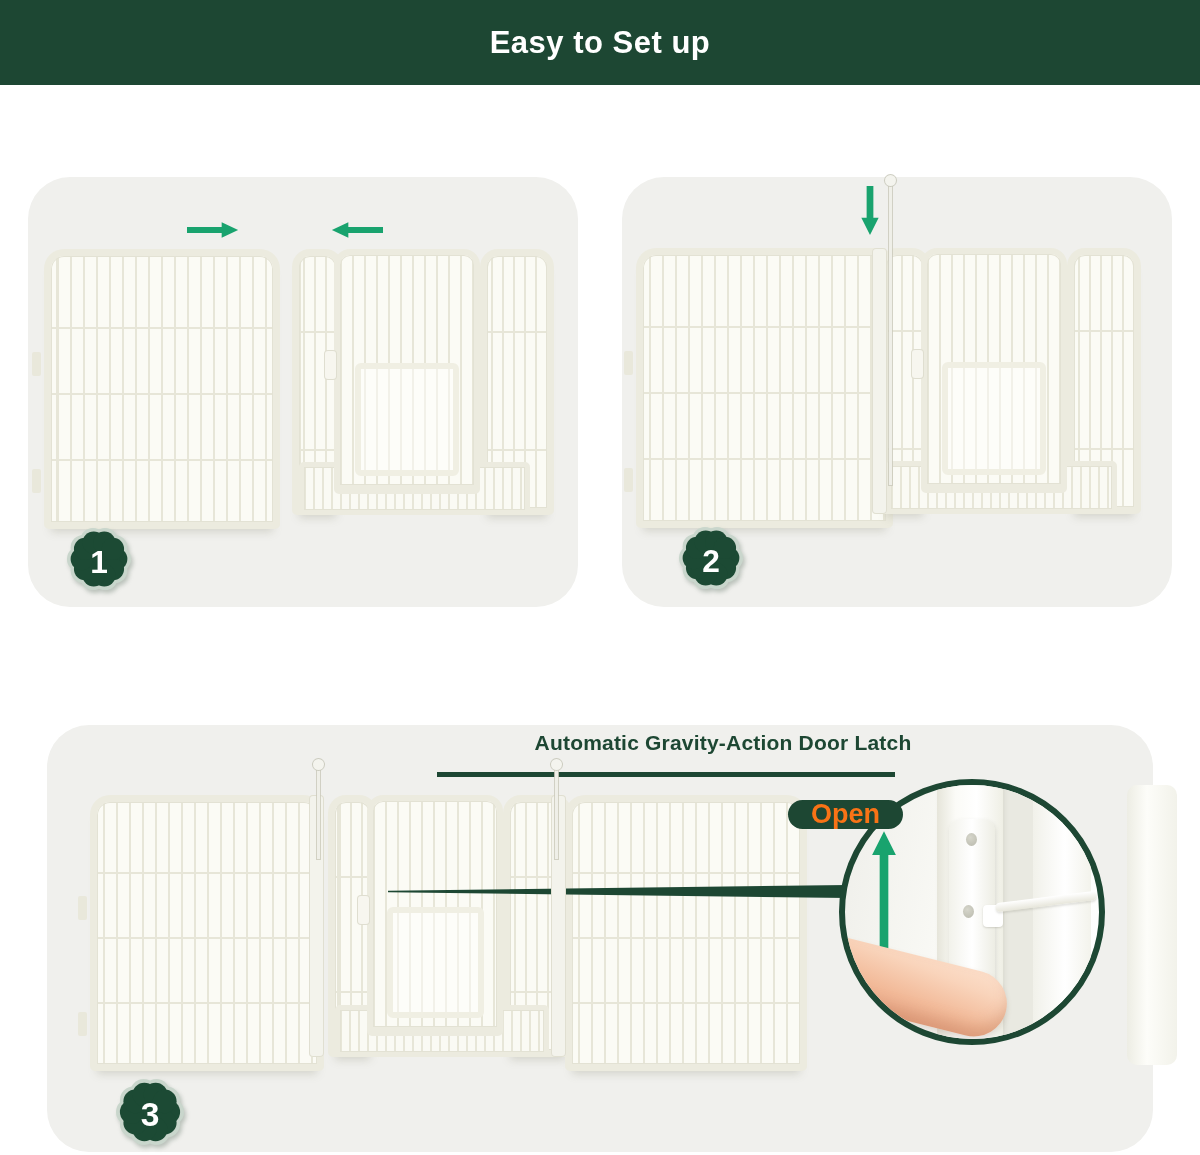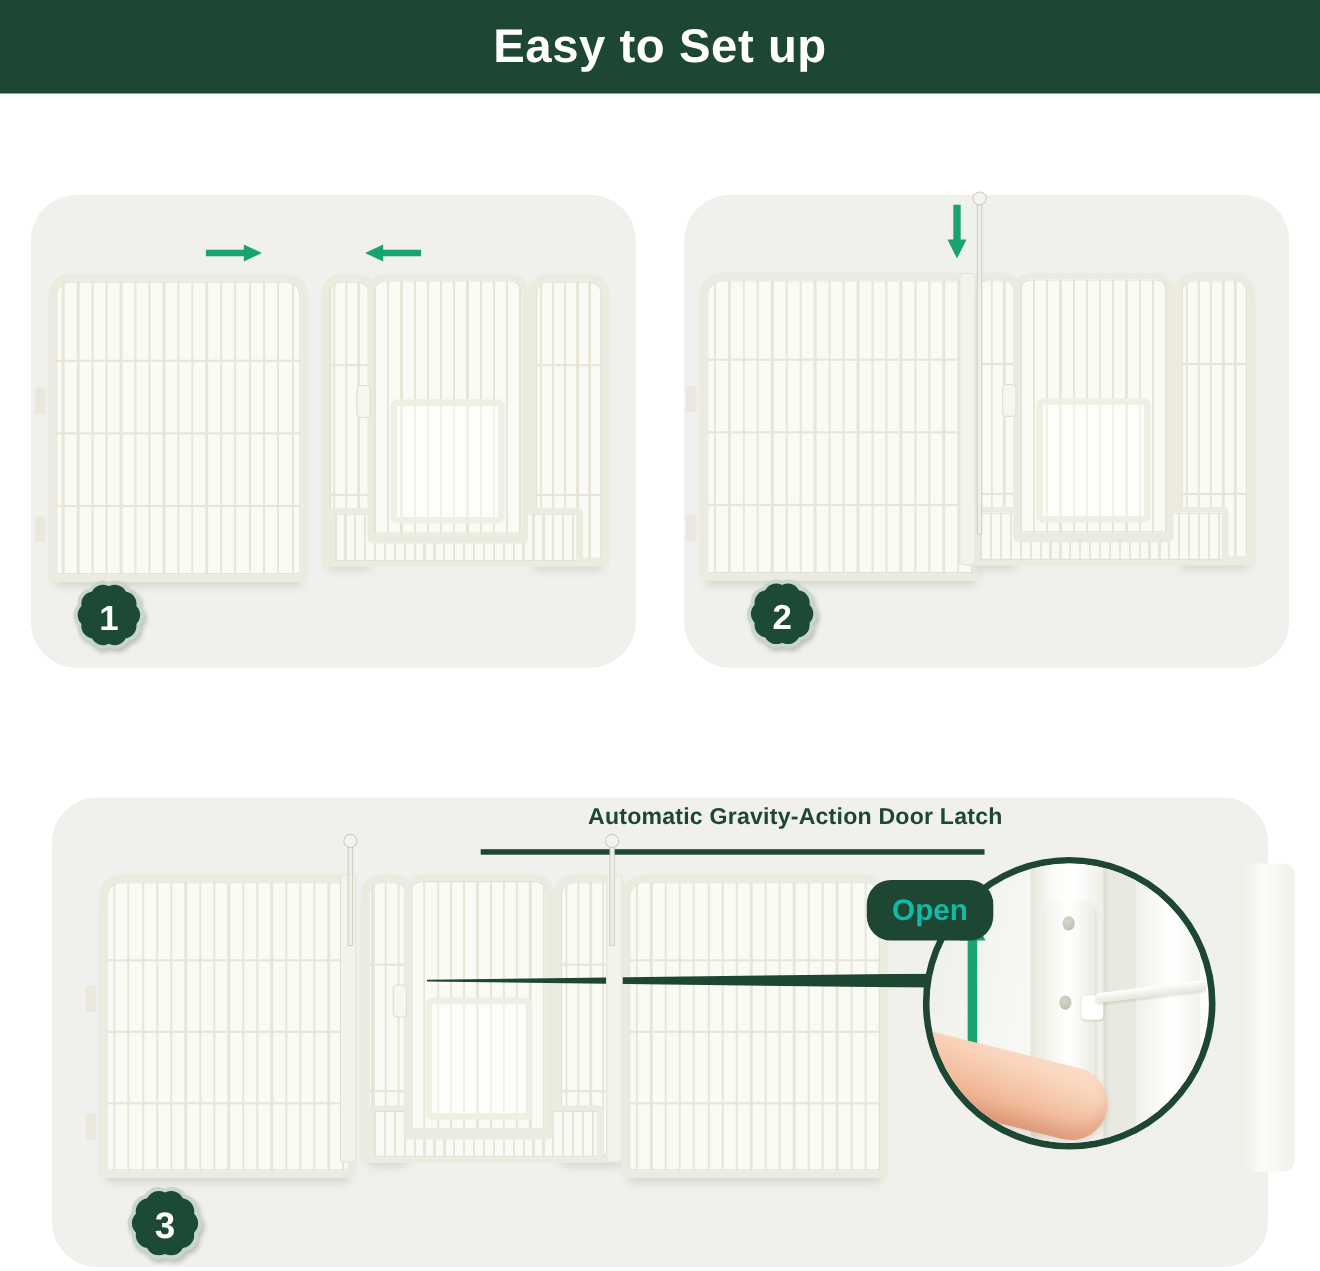--- a/index.html
+++ b/index.html
@@ -2,21 +2,21 @@
 <html><head>
 <meta charset="utf-8">
 <style>
   html,body{margin:0;padding:0;background:#ffffff;}
   .canvas{position:relative;width:1200px;height:1155px;background:#ffffff;
           font-family:"Liberation Sans",sans-serif;overflow:hidden;}
 
   
   .header{position:absolute;left:0;top:0;width:1200px;height:85px;background:#1D4733;
           display:flex;align-items:center;justify-content:center;}
-  .header .title{color:#ffffff;font-size:43px;font-weight:bold;letter-spacing:.5px;}
+  .header .title{color:#ffffff;font-size:31px;font-weight:bold;letter-spacing:.5px;}
 
   
   .step-panel{position:absolute;background:#F0F0ED;border-radius:42px;}
   #panel1{left:28px;top:177px;width:550px;height:430px;}
   #panel2{left:622px;top:177px;width:550px;height:430px;}
   #panel3{left:47px;top:725px;width:1106px;height:427px;}
 
   
   .fence{position:absolute;background-color:#FBFBF5;border:7px solid #ECEBDF;
          box-shadow:inset 0 0 0 1px #E3E2D4, 0 10px 9px -7px rgba(140,140,120,.28);}
@@ -75,22 +75,22 @@
 
   
   .latch-title{position:absolute;left:406px;top:6px;width:540px;text-align:center;
       font-size:21px;font-weight:bold;color:#1D4733;letter-spacing:.2px;z-index:2;}
   .latch-underline{position:absolute;left:390px;top:47px;width:458px;height:5px;
       background:#1D4733;z-index:1;}
   .pointer-line{position:absolute;left:341px;top:160px;width:460px;height:13px;background:#1D4733;
       clip-path:polygon(0 44%,100% 0,100% 100%,0 56%);z-index:1;}
   .white-post-right{position:absolute;left:1080px;top:60px;width:50px;height:280px;
       background:linear-gradient(90deg,#EDEDE4,#FDFDF9 40%,#F2F2EA);border-radius:10px;z-index:0;}
-  .open-pill{position:absolute;left:741px;top:75px;width:115px;height:55px;background:#1D4733;
-      border-radius:22px;color:#14b8a6;font-weight:bold;font-size:27px;
+  .open-pill{position:absolute;left:741px;top:75px;width:115px;height:29px;background:#1D4733;
+      border-radius:22px;color:#f97316;font-weight:bold;font-size:27px;
       display:flex;align-items:center;justify-content:center;z-index:6;}
 
   .circle-inset{position:absolute;left:792px;top:54px;width:266px;height:266px;border-radius:50%;
       border:6px solid #1D4733;overflow:hidden;z-index:4;box-sizing:border-box;
       background:linear-gradient(100deg,#EFEFEA 0%,#FAFAF6 45%,#FFFFFF 100%);}
   .ci-gap{position:absolute;left:158px;top:-8px;width:30px;height:280px;background:#E9E9E1;}
   .ci-post-main{position:absolute;left:92px;top:-8px;width:66px;height:280px;
       background:linear-gradient(90deg,#E6E5DA 0,#FBFBF7 28%,#FFFFFF 60%,#EFEFE5 100%);
       box-shadow:2px 0 4px rgba(120,120,105,.12);}
   .ci-post-right{position:absolute;left:188px;top:-8px;width:58px;height:280px;

